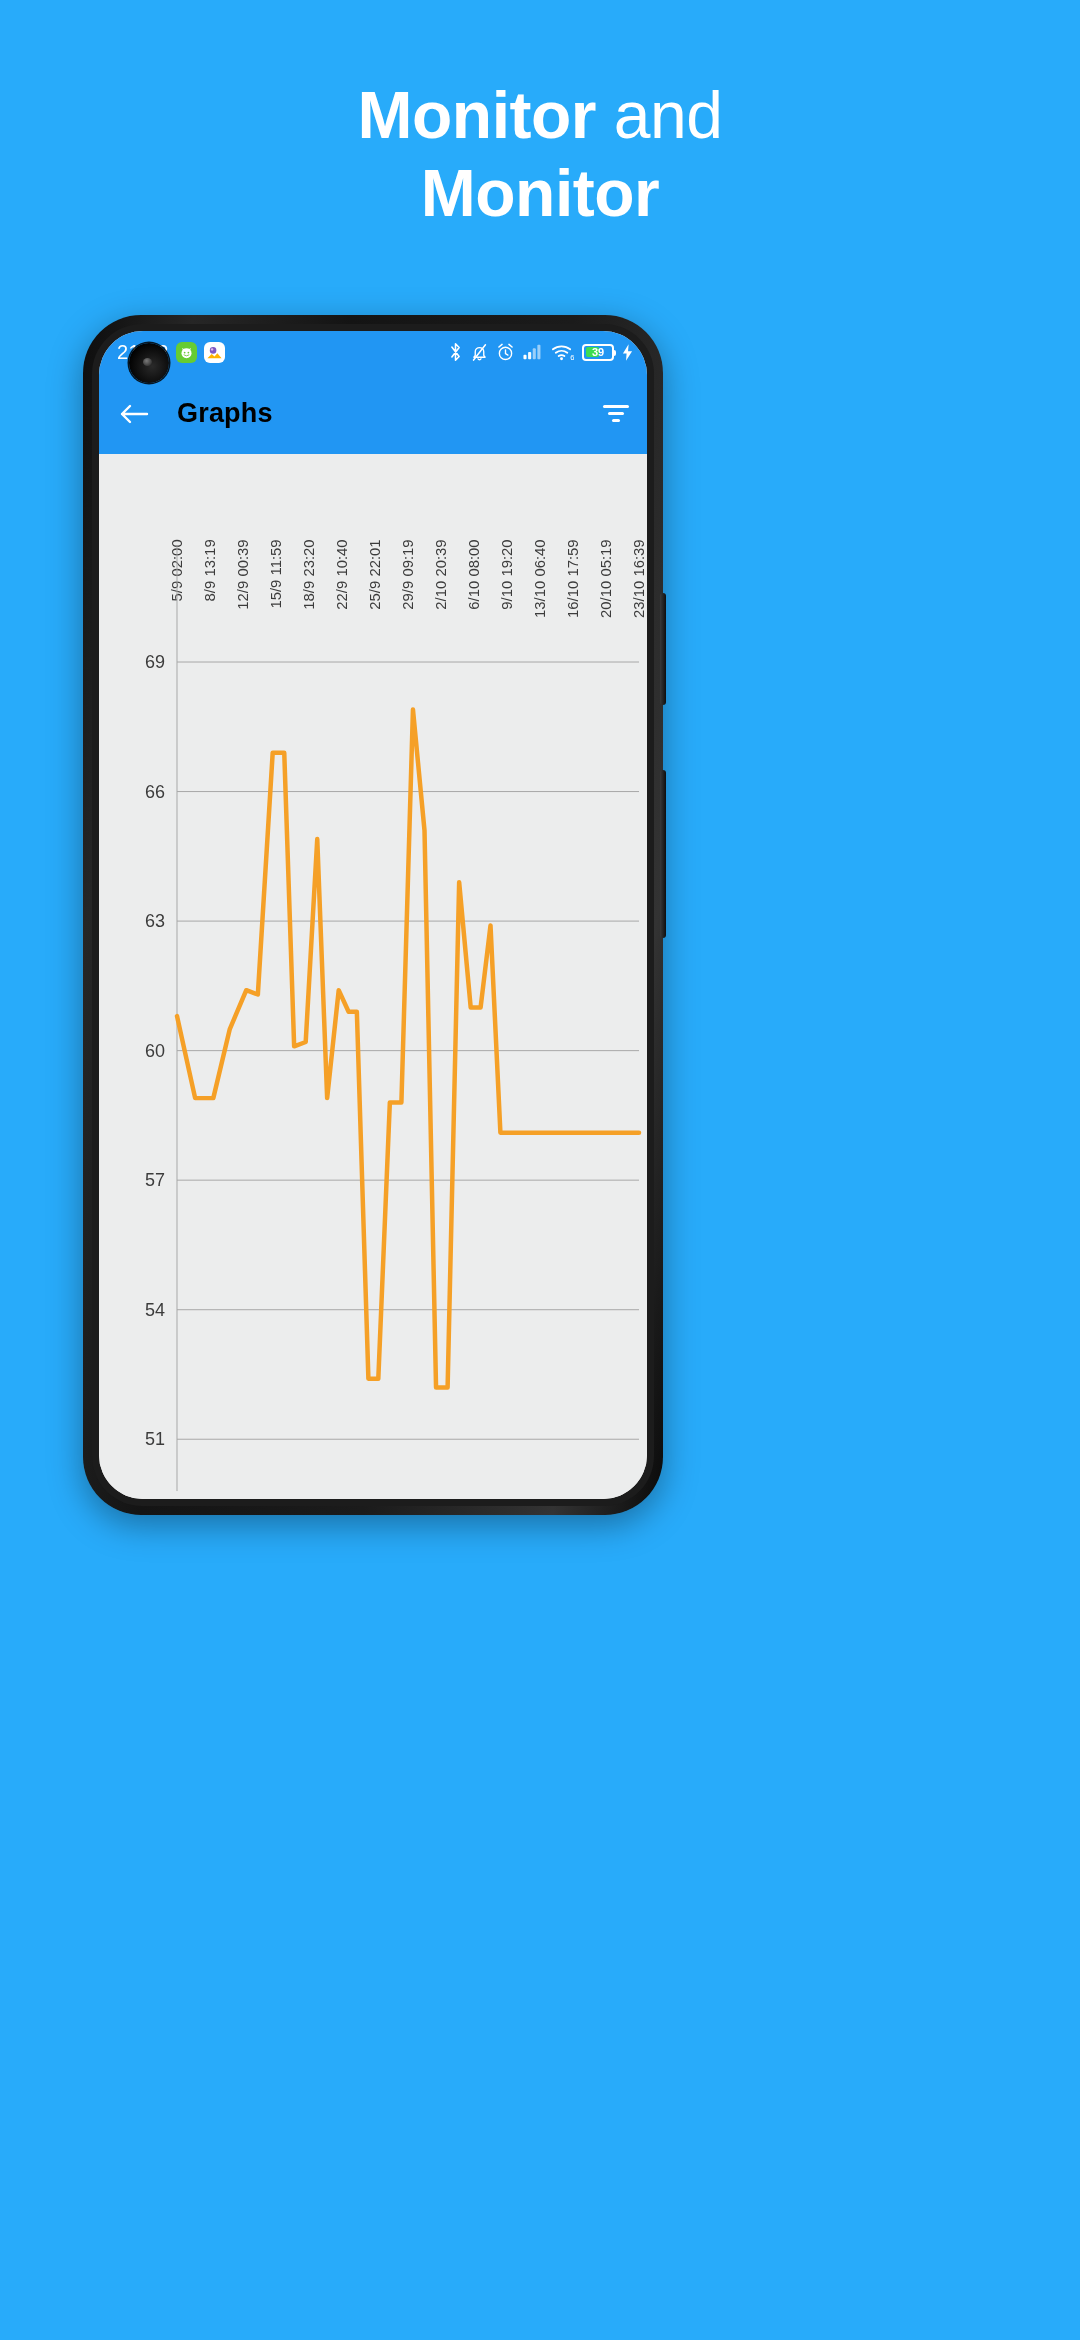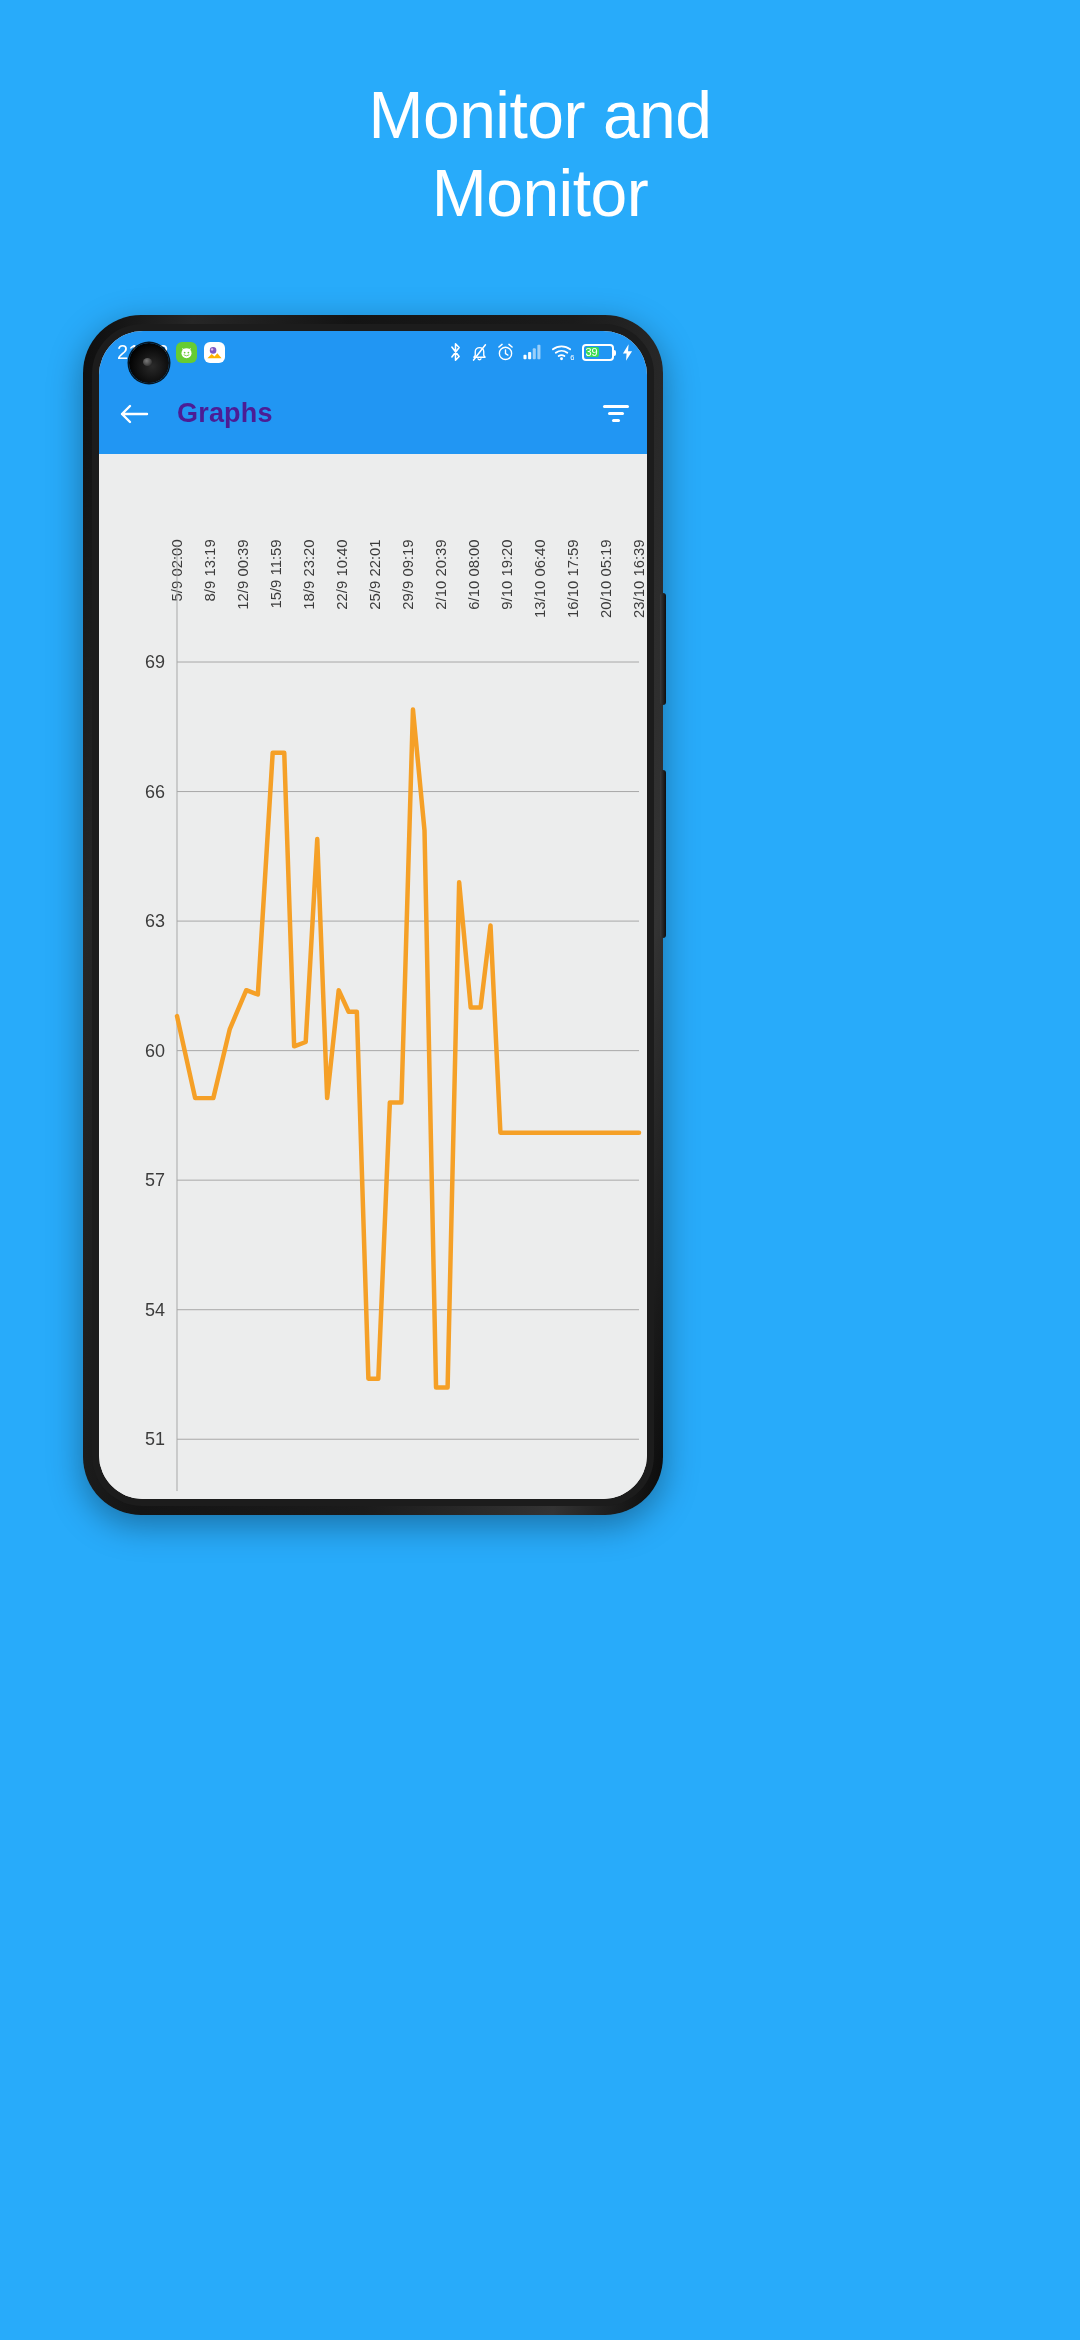--- a/index.html
+++ b/index.html
@@ -21,21 +21,21 @@
     top: 76px;
     left: 0;
     width: 1080px;
     text-align: center;
     color: #ffffff;
     font-size: 66px;
     line-height: 78px;
     letter-spacing: -0.5px;
     font-weight: 400;
   }
-  .promo-title .b { font-weight: 400; }
+  .promo-title .b { font-weight: 700; }
 
   
   .device {
     position: absolute;
     left: 83px;
     top: 315px;
     width: 580px;
     height: 1200px;
   }
   .device-outer {
@@ -113,23 +113,23 @@
   .battery-fill {
     position: absolute;
     left: 1.5px; top: 1.5px; bottom: 1.5px;
     width: 13px;
     background: #3DDC52;
     border-radius: 2px;
   }
   .battery-text {
     position: relative;
     width: 100%;
-    text-align: left;
+    text-align: center;
     font-size: 11px;
-    font-weight: 400;
+    font-weight: 700;
     color: #ffffff;
     z-index: 2;
     line-height: 13px;
   }
 
   
   .camera-hole {
     position: absolute;
     left: 30px; top: 12px;
     width: 40px; height: 40px;
@@ -153,21 +153,21 @@
     position: absolute;
     left: 0; top: 42px; right: 0;
     height: 81px;
     background: #2196F3;
     display: flex;
     align-items: center;
     padding: 0 16px 0 20px;
     box-sizing: border-box;
   }
   .appbar-title {
-    color: #4c1d95;
+    color: #000000;
     font-size: 27px;
     font-weight: 700;
     margin-left: 28px;
     letter-spacing: 0.2px;
   }
   .appbar-spacer { flex: 1 1 auto; }
   .back-arrow { width: 30px; height: 24px; }
   .filter-icon {
     width: 30px; height: 24px;
     display: flex; flex-direction: column;

